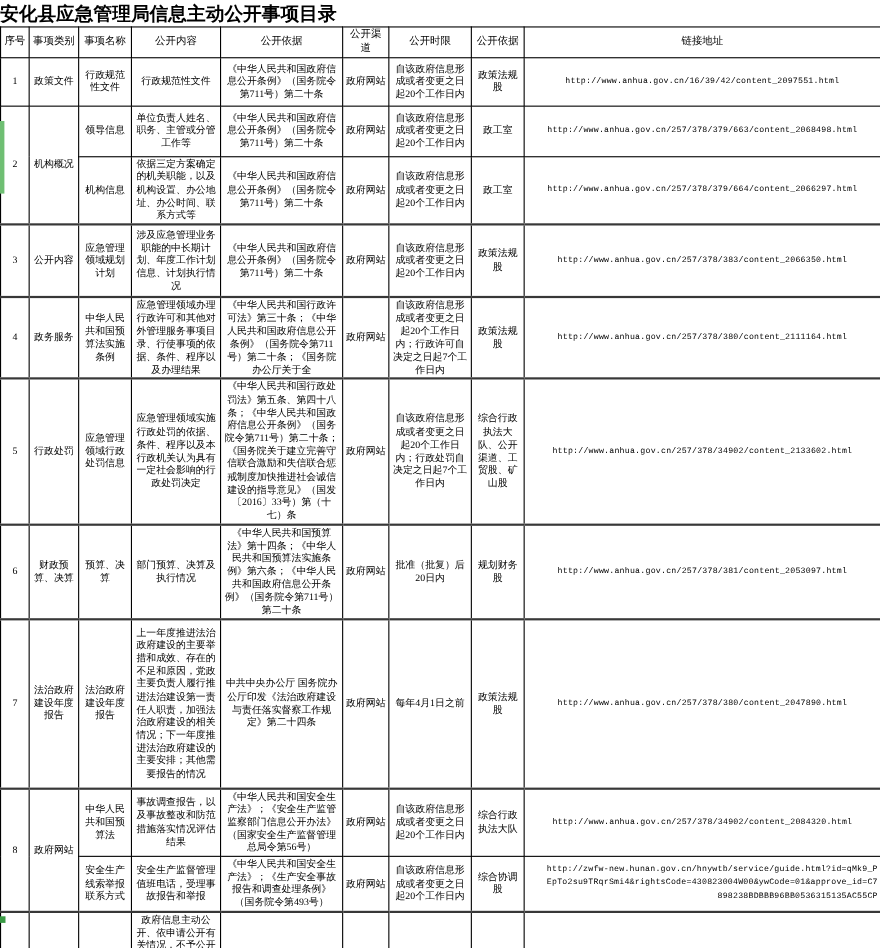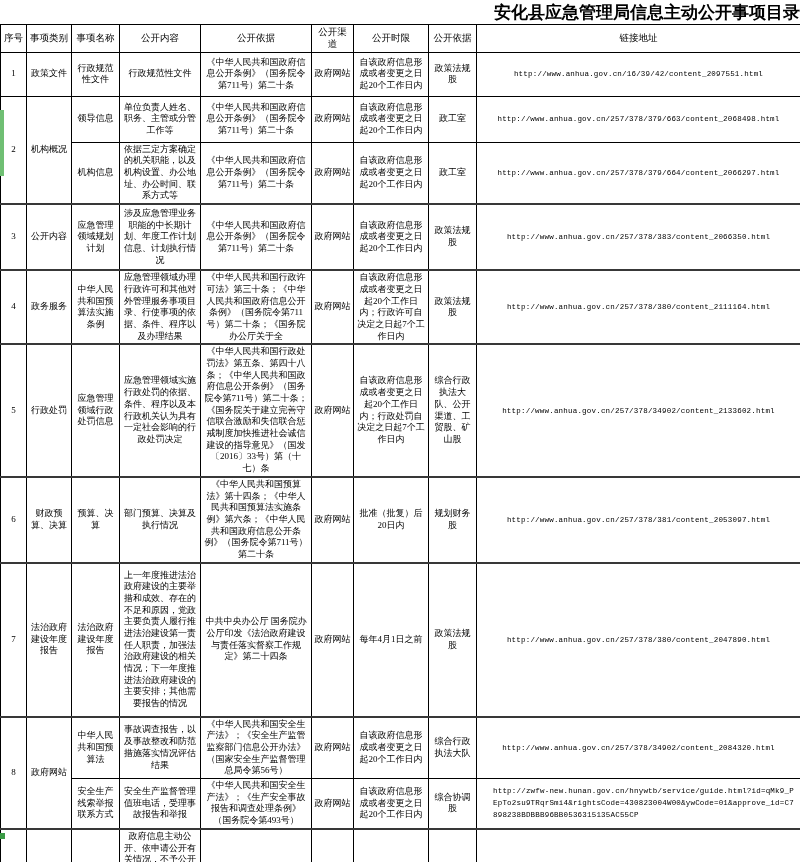--- a/index.html
+++ b/index.html
@@ -1,28 +1,28 @@
 <!DOCTYPE html>
 <html><head>
 <meta charset="utf-8">
 <style>
   html,body{margin:0;padding:0;}
   body{background:#fafafa;font-family:"Liberation Serif","DejaVu Serif",serif;}
   .page{position:relative;width:800px;height:862px;background:#ffffff;overflow:hidden;}
-  .title{height:24px;line-height:26px;text-align:right;font-family:"Liberation Sans","DejaVu Sans",sans-serif;
+  .title{height:24px;line-height:26px;text-align:left;font-family:"Liberation Sans","DejaVu Sans",sans-serif;
          font-weight:bold;font-size:17px;color:#000;}
   table{border-collapse:collapse;width:800px;table-layout:fixed;}
   td,th{border:1px solid #000;text-align:center;vertical-align:middle;
         padding:1px 2px;overflow:hidden;color:#000;
         font-family:"Liberation Serif","DejaVu Serif",serif;font-size:9px;line-height:1.3;}
   th{font-size:9.5px;font-weight:normal;height:16px;}
   tr.grp td{border-top:2px solid #383838;}
   td.url{font-family:Liberation Mono, monospace;font-size:7.5px;
          letter-spacing:0.2px;word-break:break-all;line-height:1.6;}
-  td.url.left{text-align:left;padding-left:16px;}
+  td.url.left{text-align:right;padding-left:16px;}
   .green-strip{position:absolute;left:0;top:110px;width:4px;height:66px;background:#6fbf73;}
   .green-dot{position:absolute;left:0;top:833px;width:5px;height:6px;background:#3a9a45;}
 </style>
 </head>
 <body>
 
 <div class="page">
   <div class="title">安化县应急管理局信息主动公开事项目录</div>
 
   <table>

